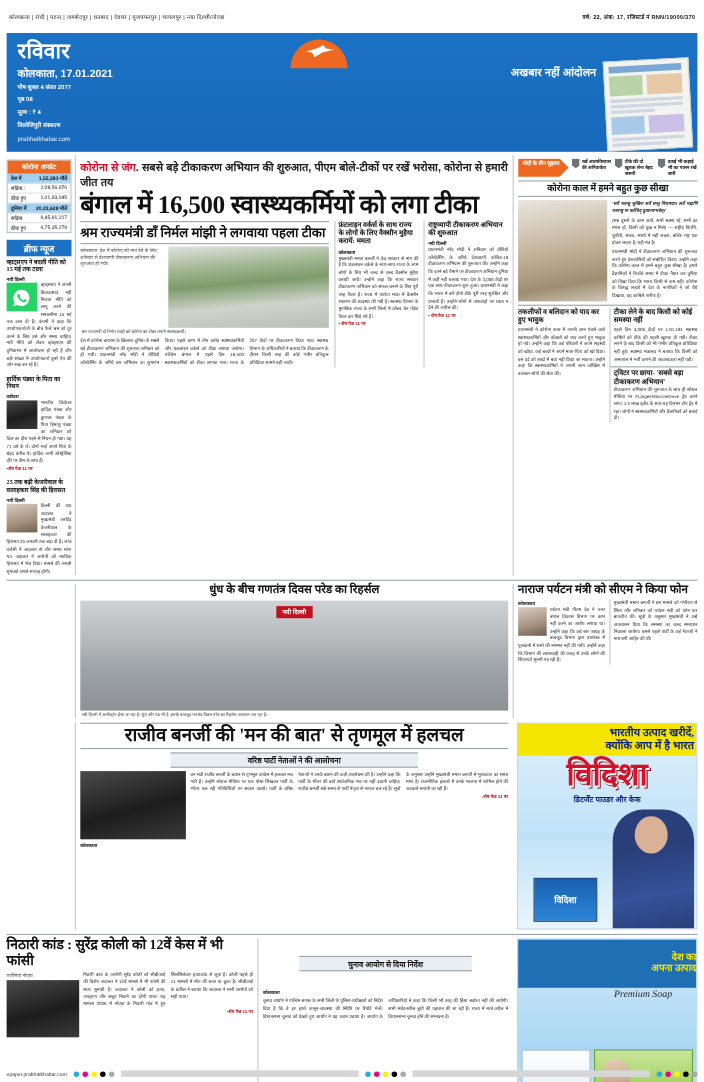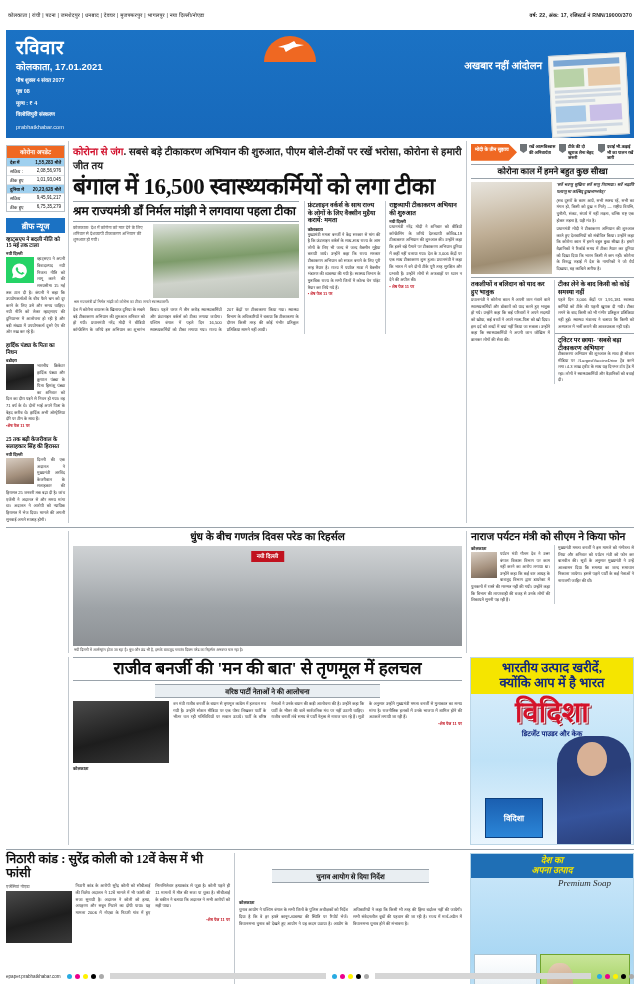--- a/index.html
+++ b/index.html
@@ -104,35 +104,35 @@
      text-align:center; font-size:7px; font-weight:700; padding:1.5px 0; font-family:"Liberation Serif", serif;}
 
   .cols2 { column-count:2; column-gap:5px; }
   .cols3 { column-count:3; column-gap:5px; }
   .endmark { color:#c1121f; font-weight:700; }
 
   
   .ad-vid { background:linear-gradient(180deg,#dff0fb,#bfe2f7 55%,#e9f5fd); position:relative; overflow:hidden;
       border:1px solid #bcd6e6; }
   .ad-vid-top { background:#f5e500; text-align:center; padding:3px 2px; }
-  .ad-vid-top div { font-size:13px; font-weight:700; color:#12277d; line-height:1.15; font-family:"Liberation Serif", serif;}
+  .ad-vid-top div { font-size:10px; font-weight:700; color:#12277d; line-height:1.15; font-family:"Liberation Serif", serif;text-align:right;}
   .ad-vid-logo { text-align:center; font-size:29px; font-weight:700; color:#d4122a; line-height:1;
       font-family:"Liberation Serif", serif; text-shadow:1px 1px 0 #fff, 2px 2px 0 #8d0a18; margin-top:4px; }
   .ad-vid-sub { text-align:center; font-size:7px; font-weight:700; color:#12277d; margin-top:2px; }
   .ad-lady { position:absolute; right:2px; bottom:0; width:74px; height:108px;
       background:linear-gradient(170deg,#2a3f7a 35%,#35539b 70%,#2a3f7a); border-radius:28px 28px 0 0; }
   .ad-lady:before { content:""; position:absolute; left:20px; top:6px; width:30px; height:34px;
       background:#d8b196; border-radius:50%; }
   .ad-pack { position:absolute; left:14px; bottom:6px; width:58px; height:40px;
       background:linear-gradient(180deg,#1b5fb0,#2b86d8); border:1px solid #0d3f7c; }
   .ad-pack b { position:absolute; left:0; right:0; top:13px; text-align:center; color:#fff; font-size:8px; }
 
   .ad-zio { background:linear-gradient(180deg,#cfe9fa,#a9d7f3 60%,#cde9fb); position:relative; overflow:hidden;
       border:1px solid #b5d5e8; }
-  .ad-zio-top { background:#1f6fb5; text-align:center; padding:2px 0;font-style:italic; }
+  .ad-zio-top { background:#1f6fb5; text-align:right; padding:12px 0; }
   .ad-zio-top div { font-size:9px; font-weight:700; color:#f5e500; line-height:1.1; font-family:"Liberation Serif", serif;}
   .ad-zio-logo { text-align:right; padding-right:18px; font-size:31px; font-style:italic; font-weight:700;
       color:#111; font-family:"Liberation Serif", serif; line-height:1; margin-top:4px; }
   .ad-zio-sub { text-align:right; padding-right:22px; font-size:9px; font-style:italic; color:#2a2a2a;
       font-family:"Liberation Serif", serif; }
   .zio-bar { position:absolute; bottom:16px; left:3px; right:3px; height:54px; display:flex; gap:3px; }
   .zio-w { flex:1; background:linear-gradient(180deg,#ffffff,#dfeaf1); border:1px solid #aac3d2; position:relative; }
   .zio-g { flex:1.45; background:linear-gradient(180deg,#c9e59a,#8cc63f); border:1px solid #6fa32f; position:relative; }
   .zio-face { position:absolute; left:6px; top:8px; width:26px; height:34px;
       background:linear-gradient(170deg,#e6cdb5,#b99577); border-radius:45%; }

